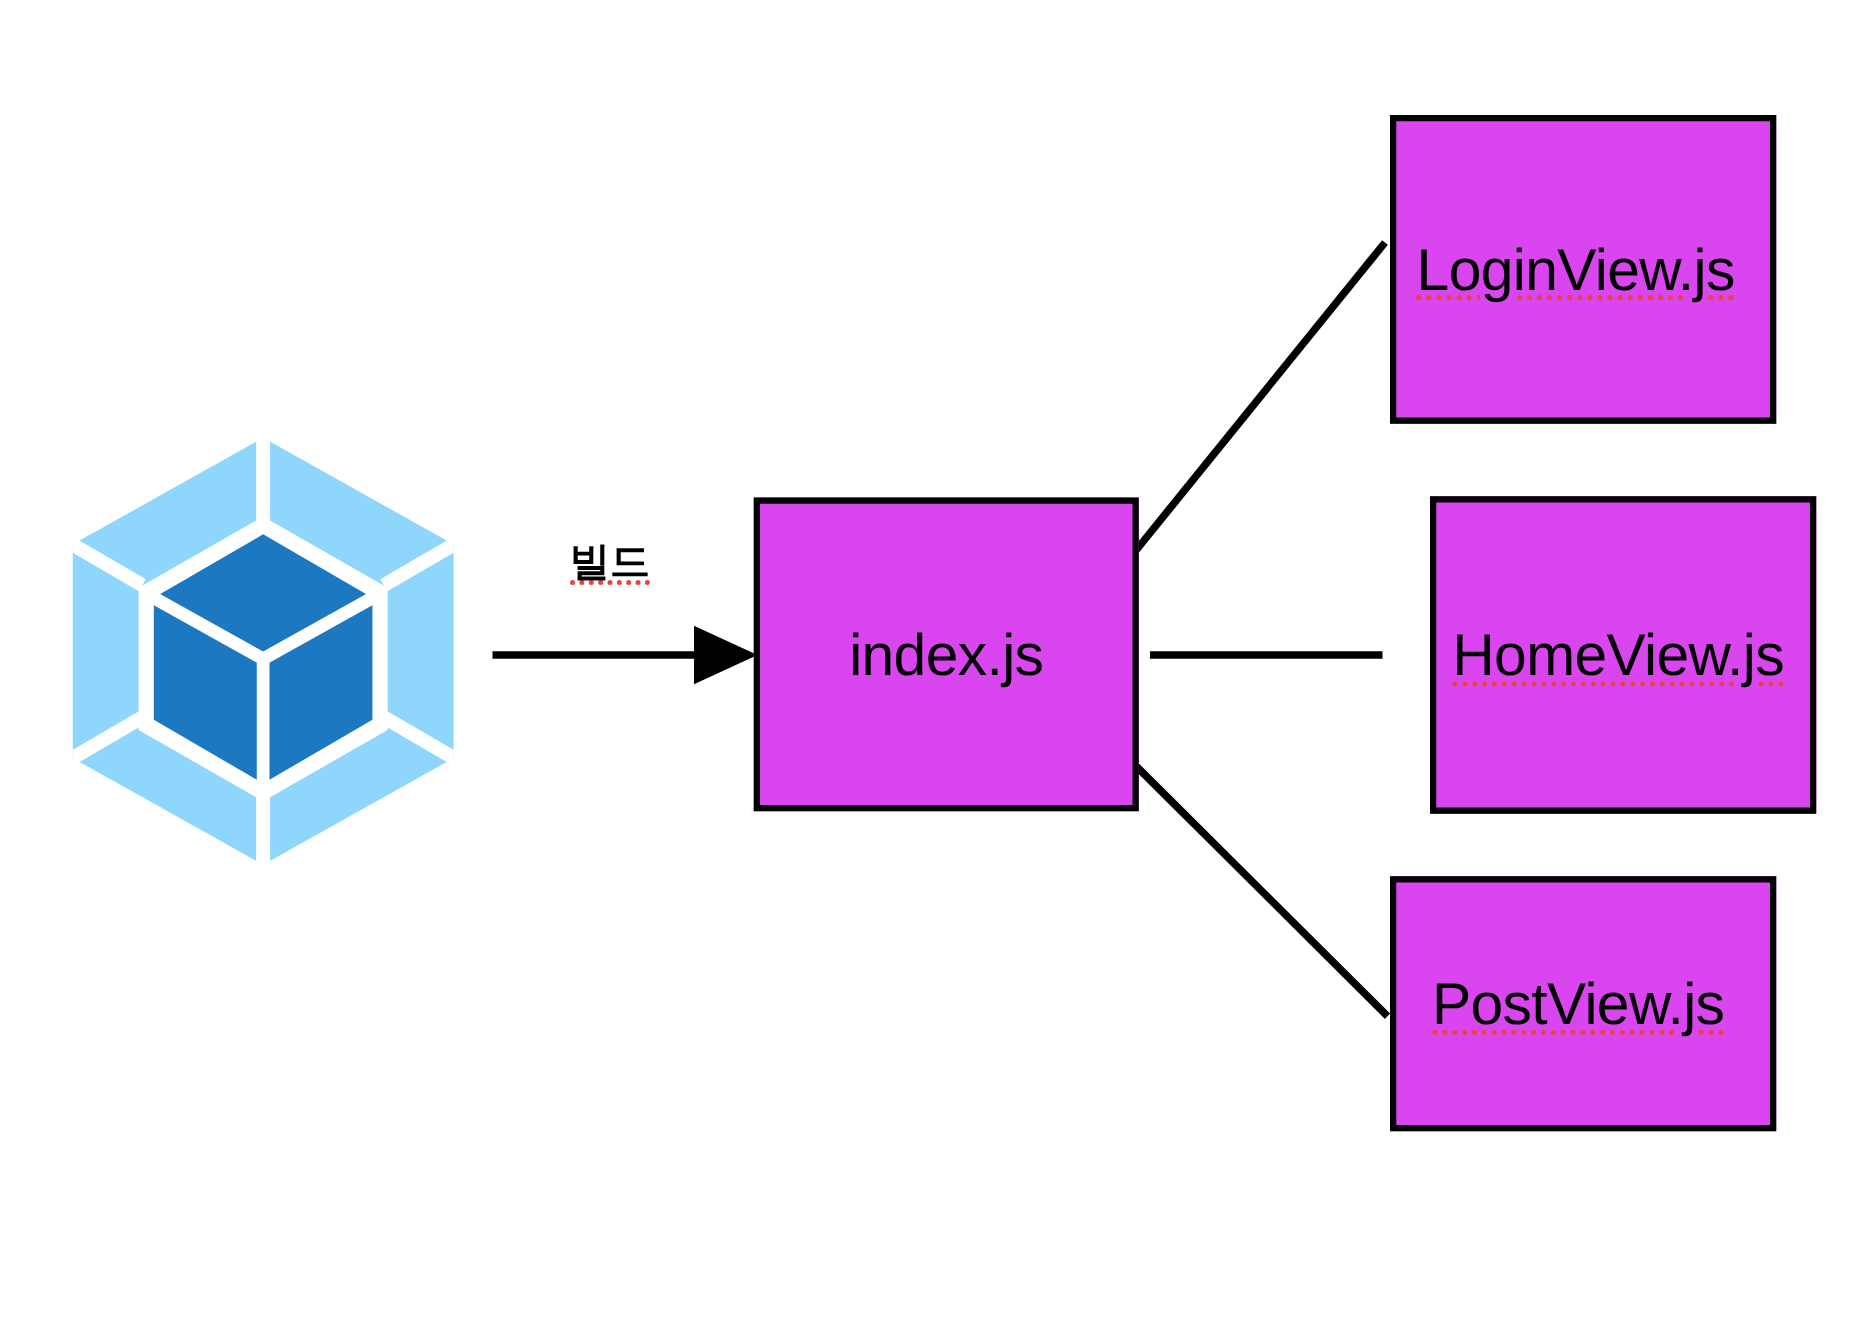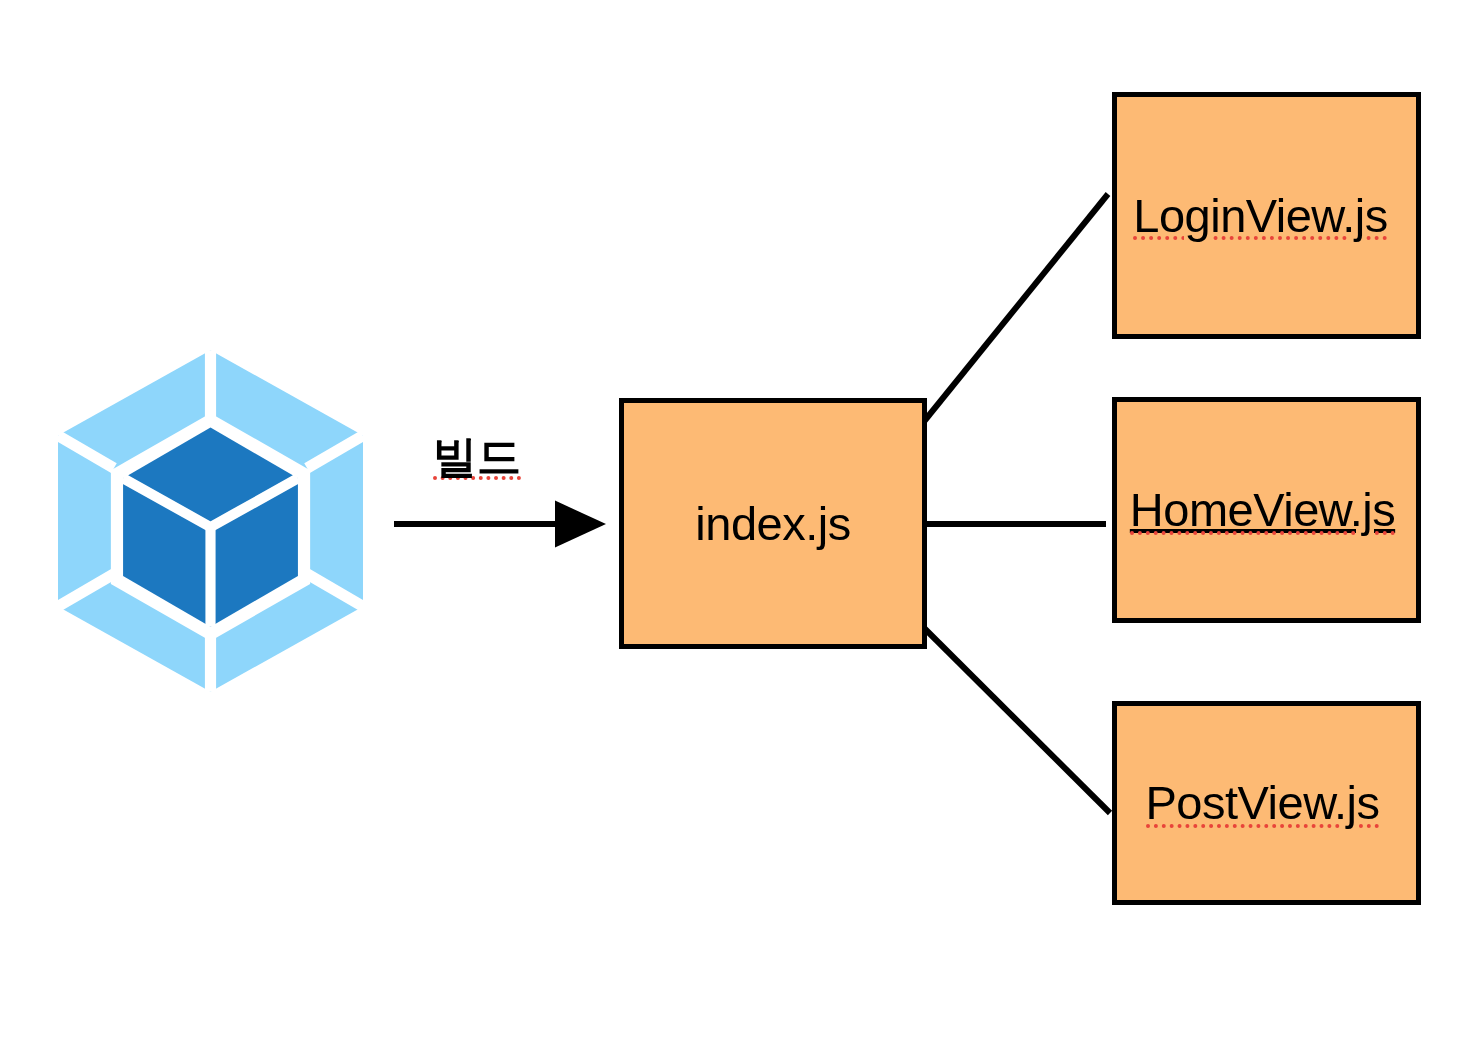--- a/index.html
+++ b/index.html
@@ -26,65 +26,65 @@
     width: 305px;
     height: 342px;
   }
   .logo-wrap svg { display: block; width: 100%; height: 100%; }
 
   
   .node-box {
     position: absolute;
     box-sizing: border-box;
     border: 5px solid #000000;
-    background: #fdba74;
+    background: #d946ef;
     display: flex;
     align-items: center;
     justify-content: center;
   }
   .node-label {
     font-family: "Liberation Sans", sans-serif;
     font-size: 47px;
     line-height: 1.05;
     color: #000000;
     white-space: nowrap;
     letter-spacing: -0.5px;
   }
   .node-label.misspelled {
     text-decoration: underline;
     text-decoration-style: dotted;
     text-decoration-color: #e8443a;
     text-decoration-thickness: 4px;
     text-underline-offset: 5px;
   }
 
-  #box-index      { left: 603px;  top: 398px; width: 308px; height: 251px; margin-left: 16px; }
+  #box-index      { left: 603px;  top: 398px; width: 308px; height: 251px; }
   #box-loginview  { left: 1112px; top: 92px;  width: 309px; height: 247px; }
-  #box-homeview   { left: 1112px; top: 397px; width: 309px; height: 226px; text-decoration: underline; }
+  #box-homeview   { left: 1144px; top: 397px; width: 309px; height: 254px; }
   #box-postview   { left: 1112px; top: 701px; width: 309px; height: 204px; }
 
   
   #box-loginview .node-label { transform: translateX(-6px); }
   #box-homeview  .node-label { transform: translateX(-4px); }
   #box-postview  .node-label { transform: translateX(-4px); }
 
   
   #edges {
     position: absolute;
     left: 0; top: 0;
     width: 1480px; height: 1056px;
     pointer-events: none;
   }
 
   
   #build-label {
     position: absolute;
-    left: 433px;
+    left: 456px;
     top: 428px;
-    font-size: 44px;
+    font-size: 32px;
     font-weight: bold;
     color: #000000;
     white-space: nowrap;
     text-decoration: underline;
     text-decoration-style: dotted;
     text-decoration-color: #e8443a;
     text-decoration-thickness: 4px;
     text-underline-offset: 4px;
   }
 </style>

